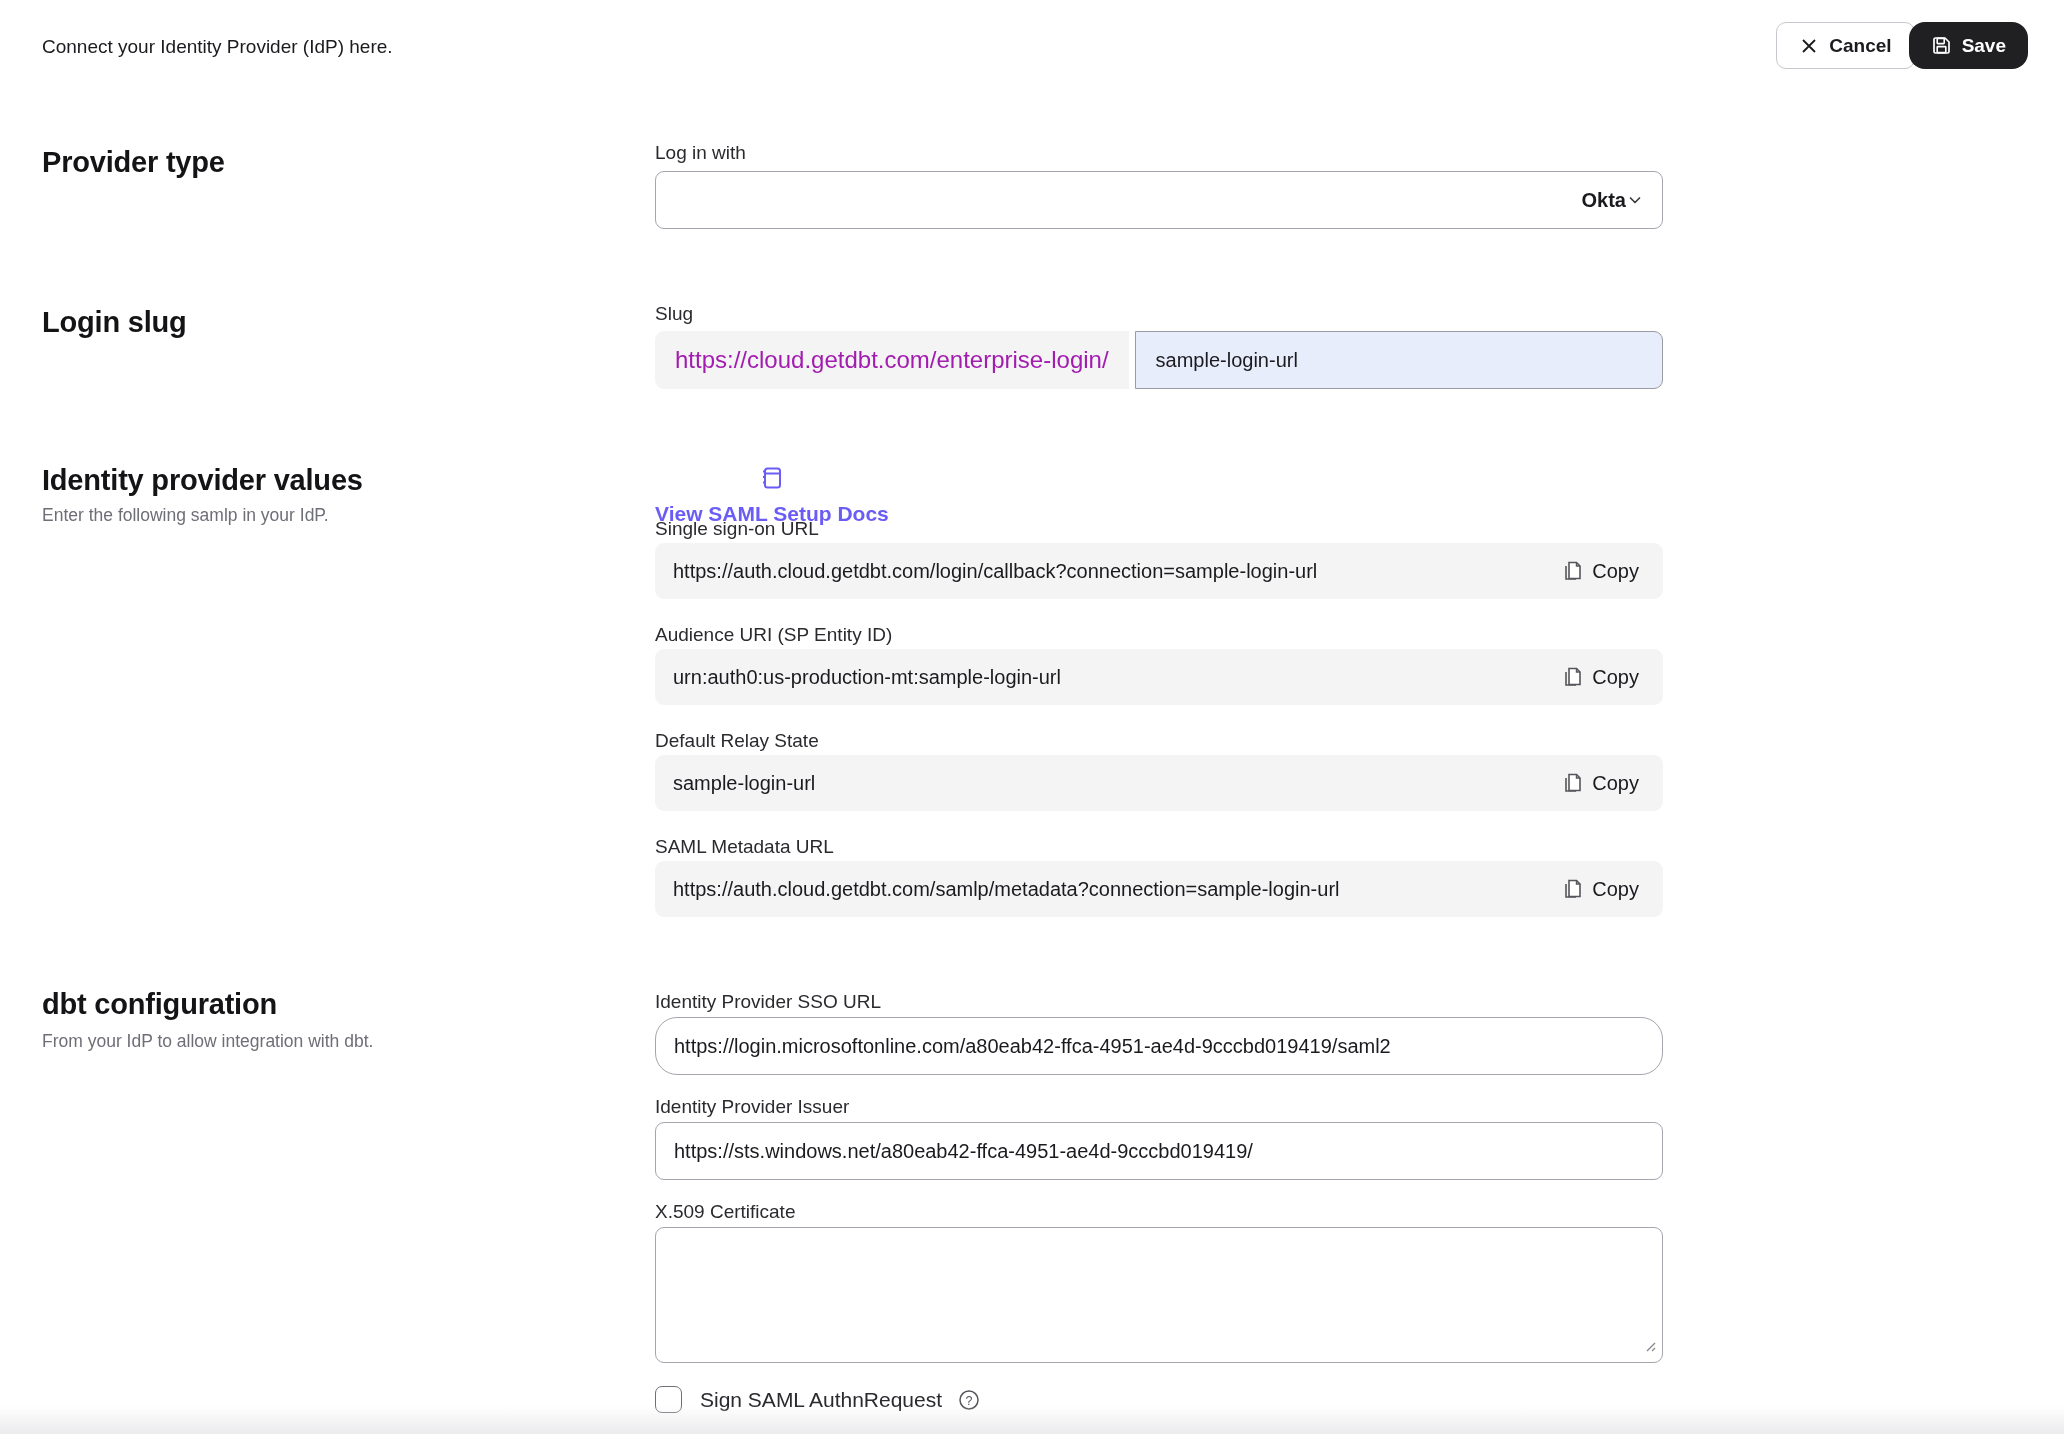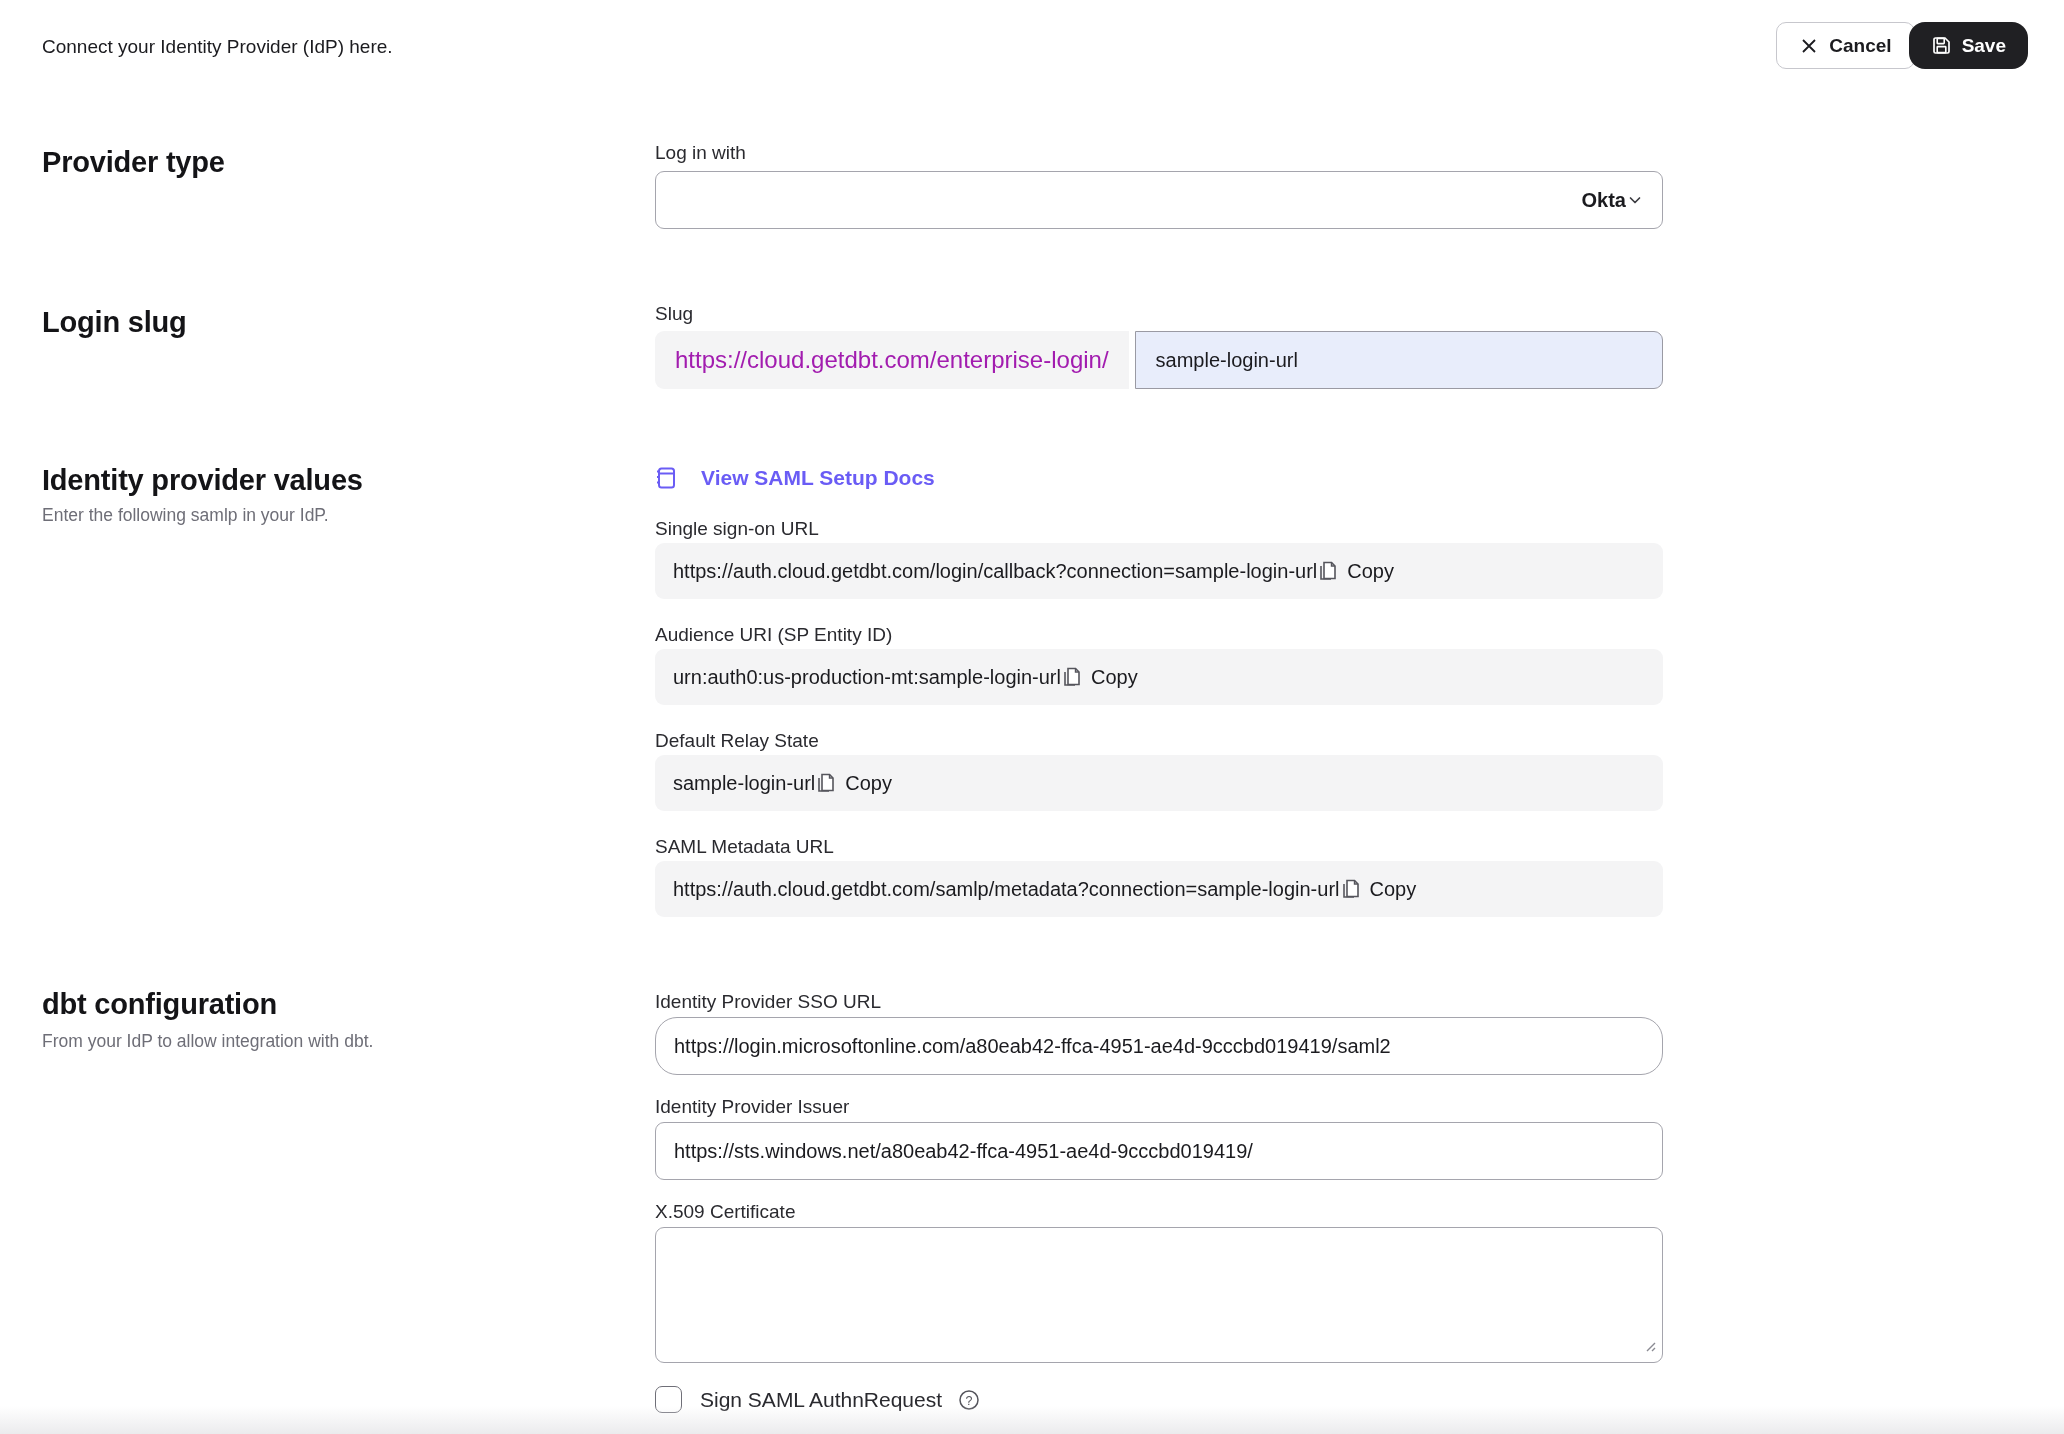--- a/index.html
+++ b/index.html
@@ -95,31 +95,31 @@
     border: 1px solid #9a9aa3;
     border-radius: 0 9px 9px 0;
     padding: 0 20px;
     font-size: 20px; color: #1b1b1f;
     font-family: "Liberation Sans", sans-serif;
     outline: none;
   }
 
   
   .docs-link {
-    display: inline-flex; align-items: center; gap: 24px;
+    display: inline-flex; align-items: center; gap: 12px;
     color: #6a5cf5; font-size: 21px; font-weight: 600;
-    text-decoration: none; cursor: pointer;
+    text-decoration: none; cursor: pointer; flex-direction: column;
   }
 
   
   .copy-box {
     width: 1008px; height: 56px;
     background: #f4f4f5;
     border-radius: 9px;
-    display: flex; align-items: center; justify-content: flex-start;
+    display: flex; align-items: center; justify-content: space-between;
     padding: 0 24px 0 18px;
   }
   .copy-value { font-size: 20px; color: #1b1b1f; }
   .copy-btn {
     display: flex; align-items: center; gap: 9px;
     background: none; border: none; cursor: pointer;
     font-size: 20px; font-weight: 500; color: #1b1b1f;
     font-family: "Liberation Sans", sans-serif;
   }
 

